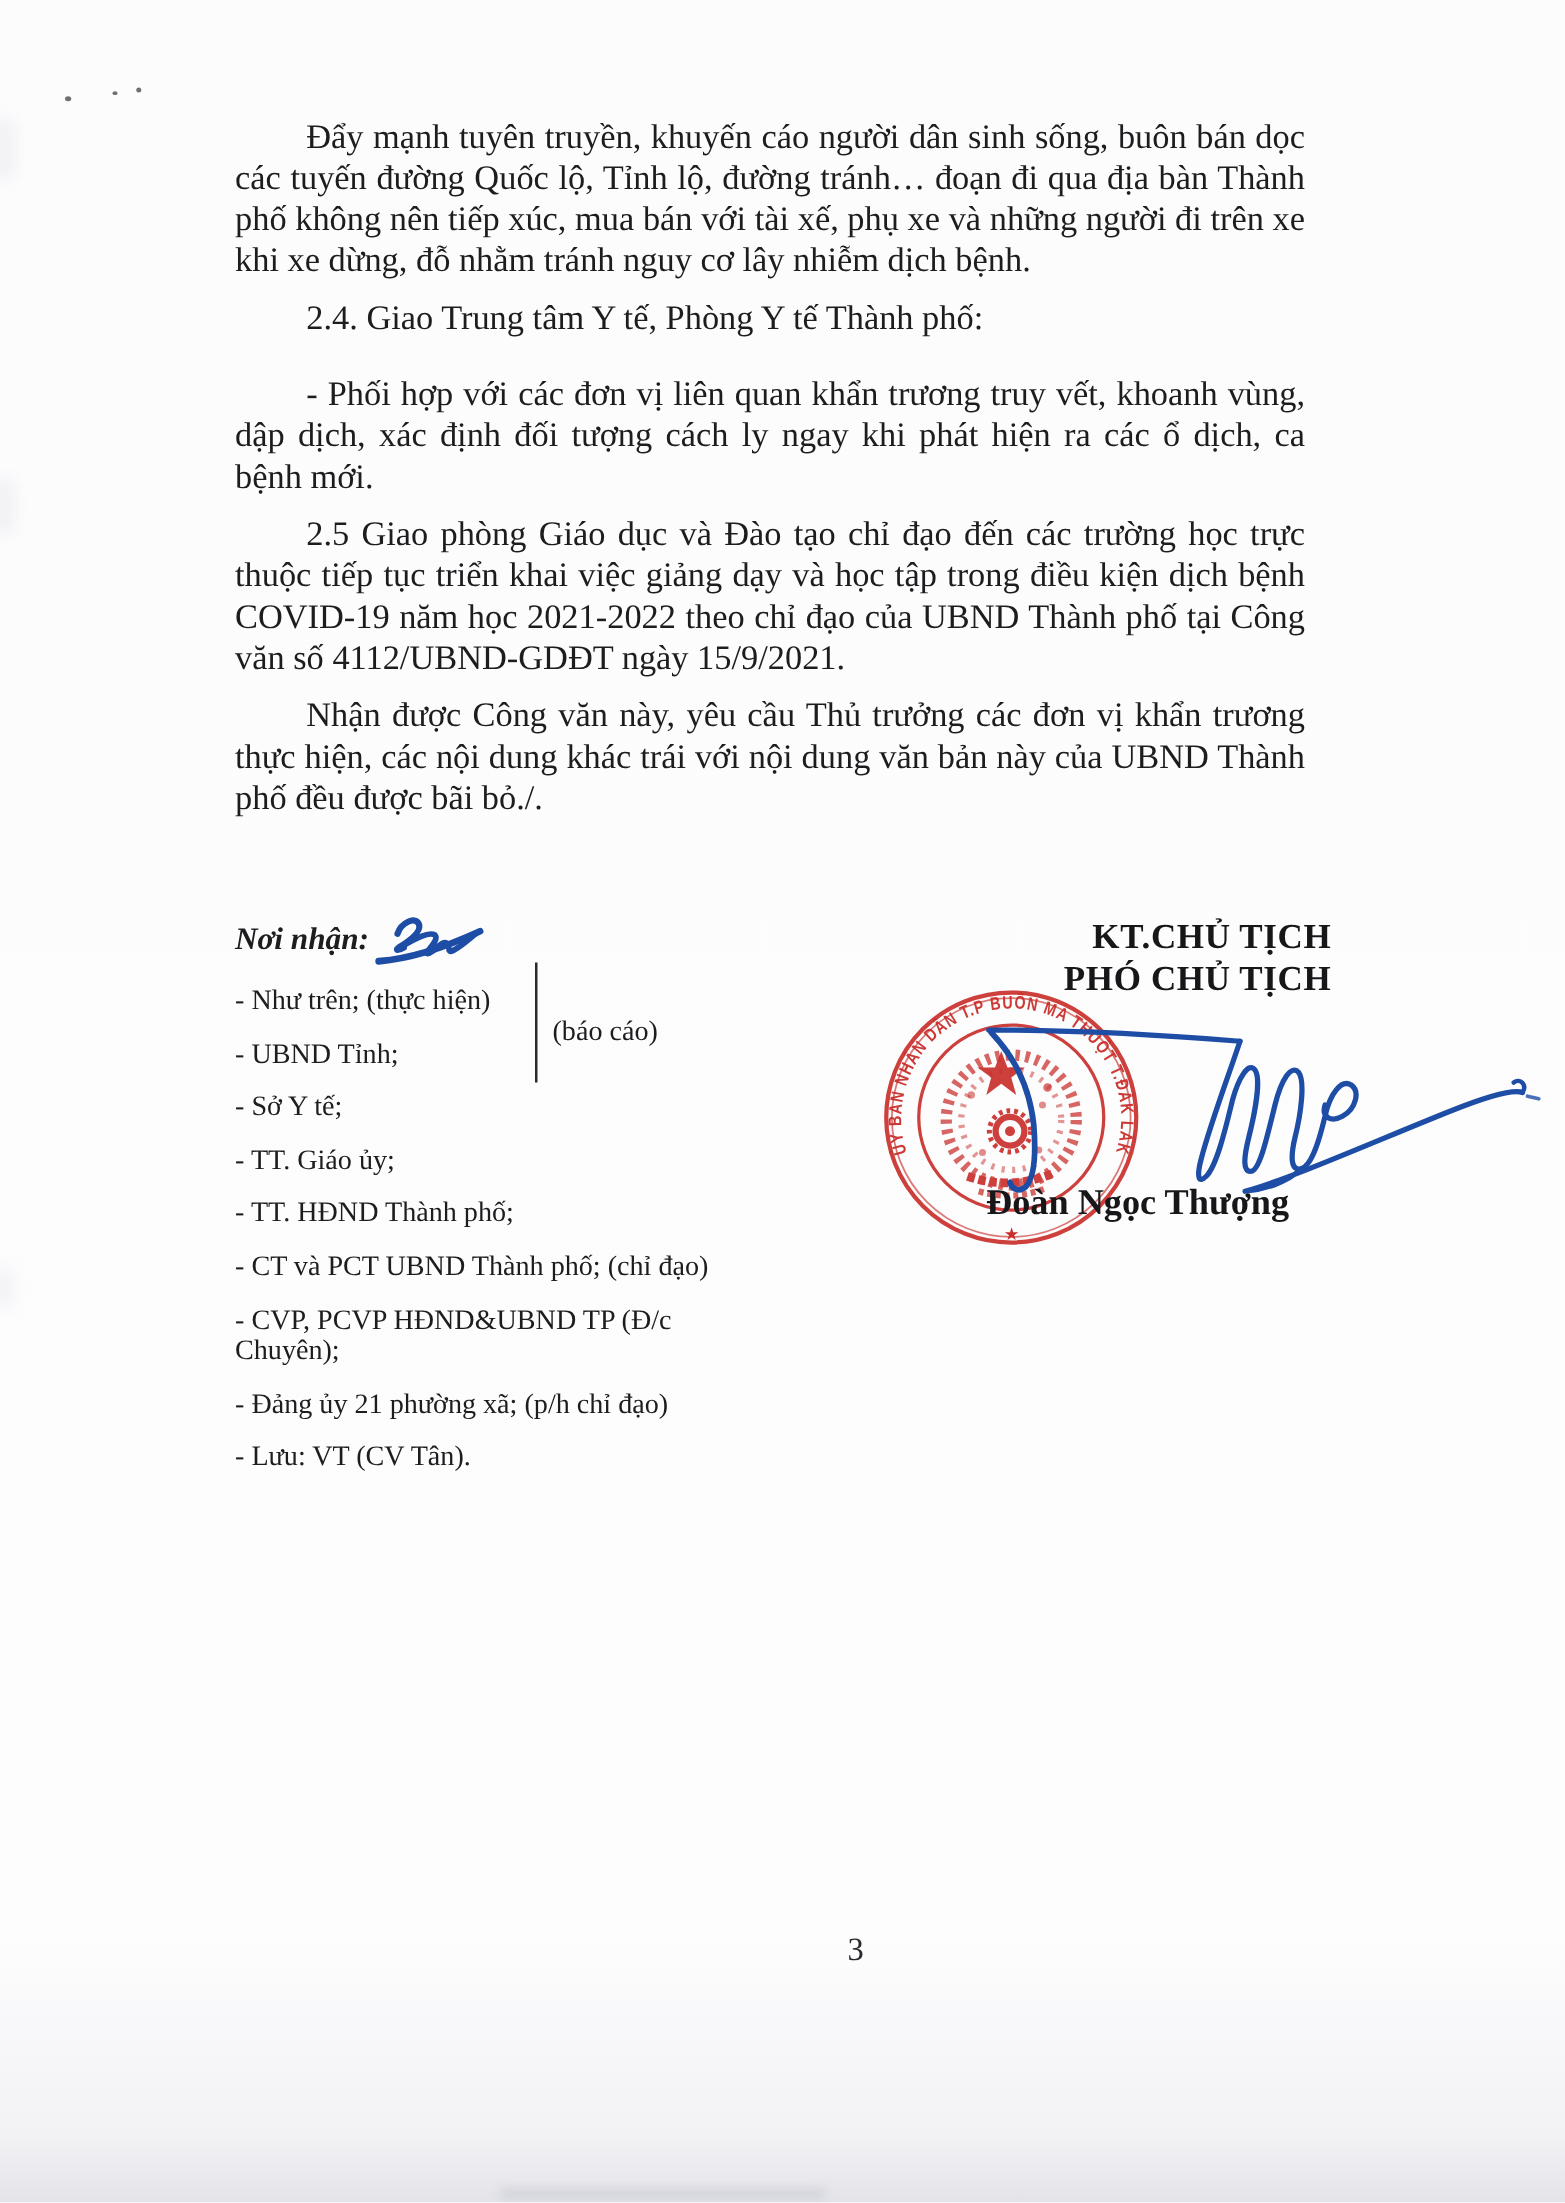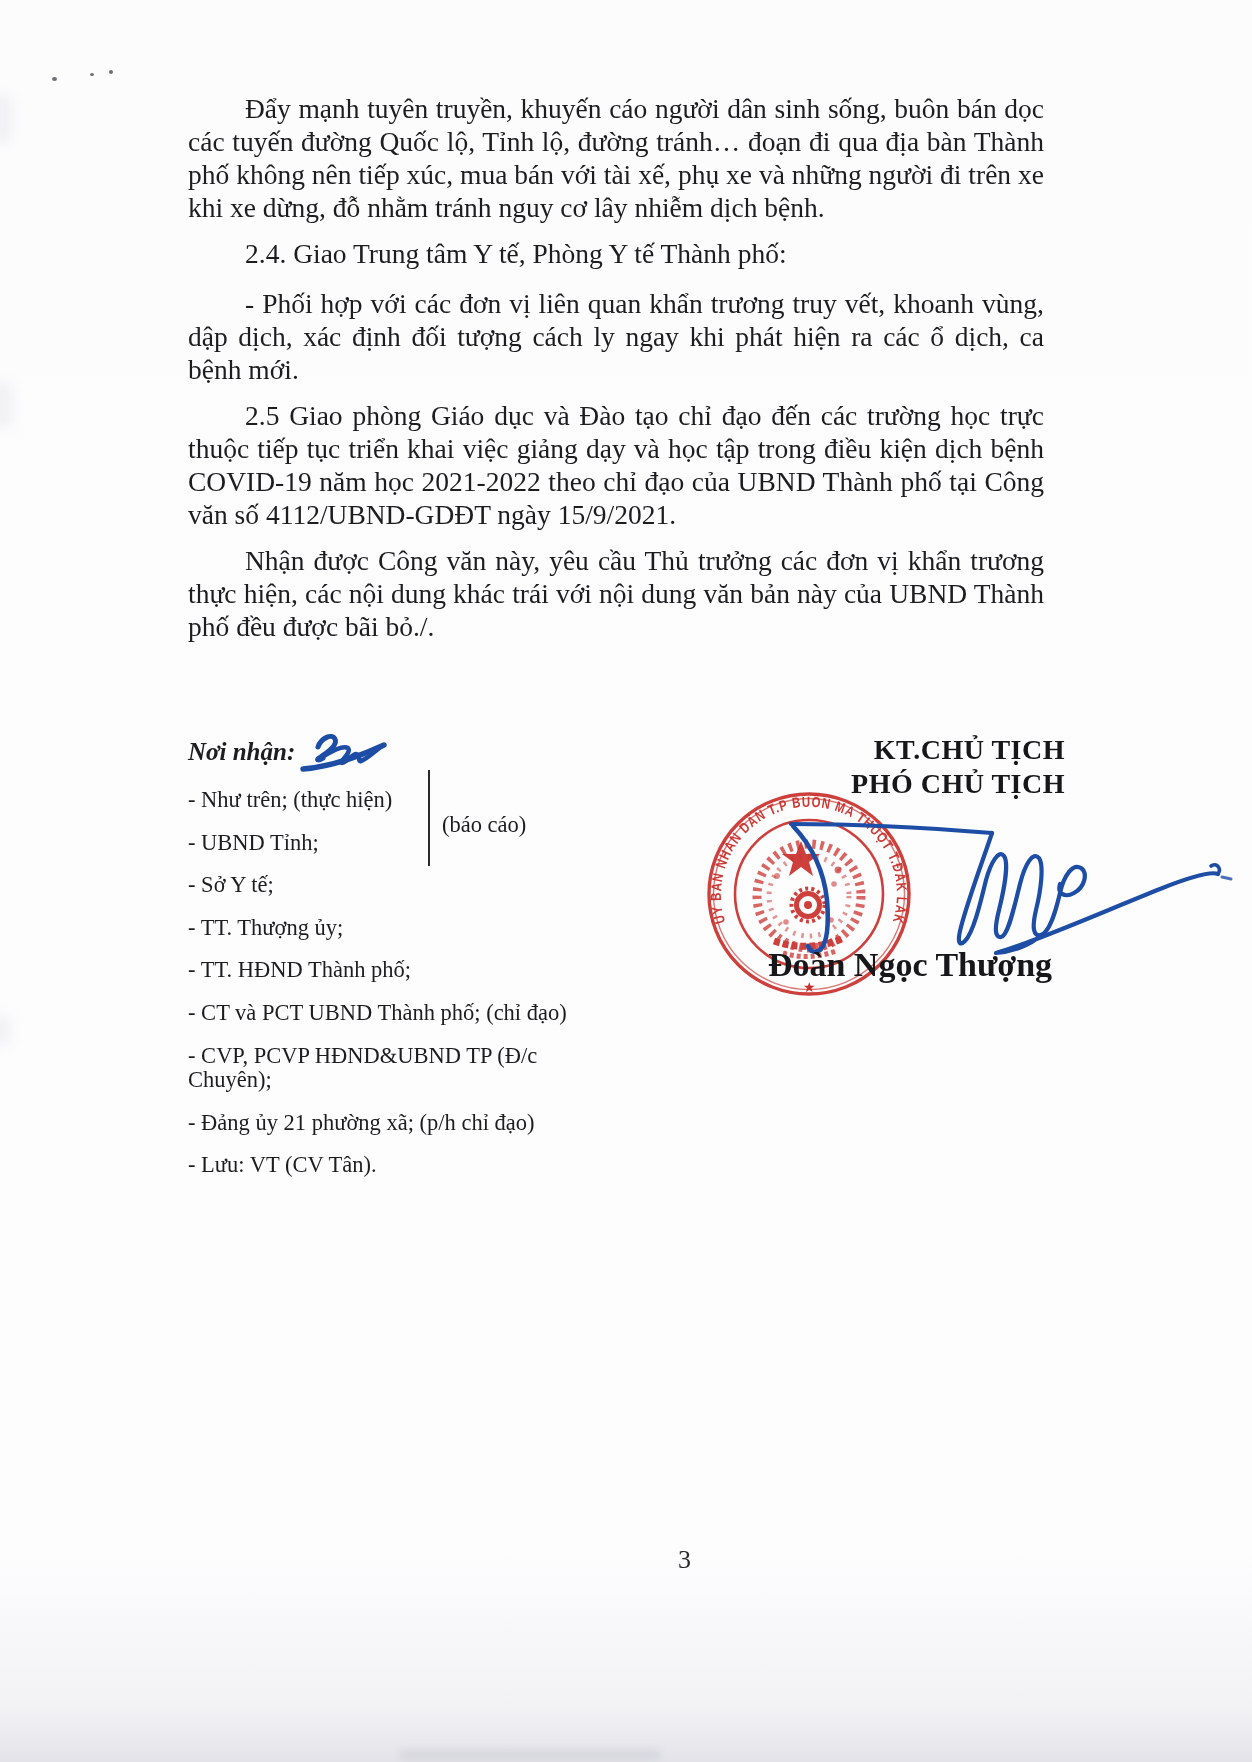--- a/index.html
+++ b/index.html
@@ -28,21 +28,21 @@
   .recipients{position:absolute;left:188px;top:738px;width:430px;color:#1d1d20;}
   .recipients .label{font-size:25px;font-weight:bold;font-style:italic;margin-bottom:22px;}
   .recipients .item{font-size:22.5px;line-height:24.6px;margin-top:18px;}
   .bracket-line{position:absolute;left:428px;top:770px;width:2px;height:96px;background:#2a2a2e;}
   .bracket-note{position:absolute;left:442px;top:812px;font-size:22.5px;color:#1d1d20;}
 
   
   .sig-titles{position:absolute;left:755px;top:733px;width:310px;text-align:right;
     font-size:28px;font-weight:bold;line-height:34px;color:#17171a;letter-spacing:.5px;}
   .signer-name{position:absolute;left:725px;top:946px;width:370px;text-align:center;
-    font-size:34px;font-weight:bold;color:#17171a;}
+    font-size:29px;font-weight:bold;color:#17171a;}
   .stamp-svg{position:absolute;left:698px;top:782px;}
   .signature-svg{position:absolute;left:690px;top:798px;}
   .noinhan-svg{position:absolute;left:293px;top:724px;}
 
   .page-number{position:absolute;left:678px;top:1545px;font-size:26px;color:#2a2a2e;}
 </style>
 </head>
 <body>
 
 <div class="page">
@@ -50,32 +50,32 @@
   <div class="smudge" style="left:-6px;top:95px;width:18px;height:48px;"></div>
   <div class="smudge" style="left:-8px;top:383px;width:20px;height:44px;"></div>
   <div class="smudge" style="left:-6px;top:1015px;width:16px;height:30px;"></div>
   <div class="speck" style="left:52px;top:77px;width:5px;height:4px;"></div>
   <div class="speck" style="left:90px;top:73px;width:4px;height:3px;"></div>
   <div class="speck" style="left:109px;top:70px;width:4px;height:4px;"></div>
   <div class="bottom-smear"></div>
 
   <div class="doc-text">
     <p>Đẩy mạnh tuyên truyền, khuyến cáo người dân sinh sống, buôn bán dọc các tuyến đường Quốc lộ, Tỉnh lộ, đường tránh… đoạn đi qua địa bàn Thành phố không nên tiếp xúc, mua bán với tài xế, phụ xe và những người đi trên xe khi xe dừng, đỗ nhằm tránh nguy cơ lây nhiễm dịch bệnh.</p>
-    <p style="margin-top:4px;margin-bottom:17px;">2.4. Giao Trung tâm Y tế, Phòng Y tế Thành phố:</p>
+    <p style="margin-top:4px;margin-bottom:28px;">2.4. Giao Trung tâm Y tế, Phòng Y tế Thành phố:</p>
     <p>- Phối hợp với các đơn vị liên quan khẩn trương truy vết, khoanh vùng, dập dịch, xác định đối tượng cách ly ngay khi phát hiện ra các ổ dịch, ca bệnh mới.</p>
     <p>2.5 Giao phòng Giáo dục và Đào tạo chỉ đạo đến các trường học trực thuộc tiếp tục triển khai việc giảng dạy và học tập trong điều kiện dịch bệnh COVID-19 năm học 2021-2022 theo chỉ đạo của UBND Thành phố tại Công văn số 4112/UBND-GDĐT ngày 15/9/2021.</p>
     <p>Nhận được Công văn này, yêu cầu Thủ trưởng các đơn vị khẩn trương thực hiện, các nội dung khác trái với nội dung văn bản này của UBND Thành phố đều được bãi bỏ./.</p>
   </div>
 
   <div class="recipients">
     <div class="label">Nơi nhận:</div>
     <div class="item">- Như trên; (thực hiện)</div>
     <div class="item">- UBND Tỉnh;</div>
     <div class="item">- Sở Y tế;</div>
-    <div class="item">- TT. Thượng ủy;</div>
+    <div class="item">- TT. Giáo ủy;</div>
     <div class="item">- TT. HĐND Thành phố;</div>
     <div class="item">- CT và PCT UBND Thành phố; (chỉ đạo)</div>
     <div class="item">- CVP, PCVP HĐND&amp;UBND TP (Đ/c Chuyên);</div>
     <div class="item">- Đảng ủy 21 phường xã; (p/h chỉ đạo)</div>
     <div class="item">- Lưu: VT (CV Tân).</div>
   </div>
   <div class="bracket-line"></div>
   <div class="bracket-note">(báo cáo)</div>
 
   <svg class="noinhan-svg" width="104" height="56" viewBox="293 724 104 56">

